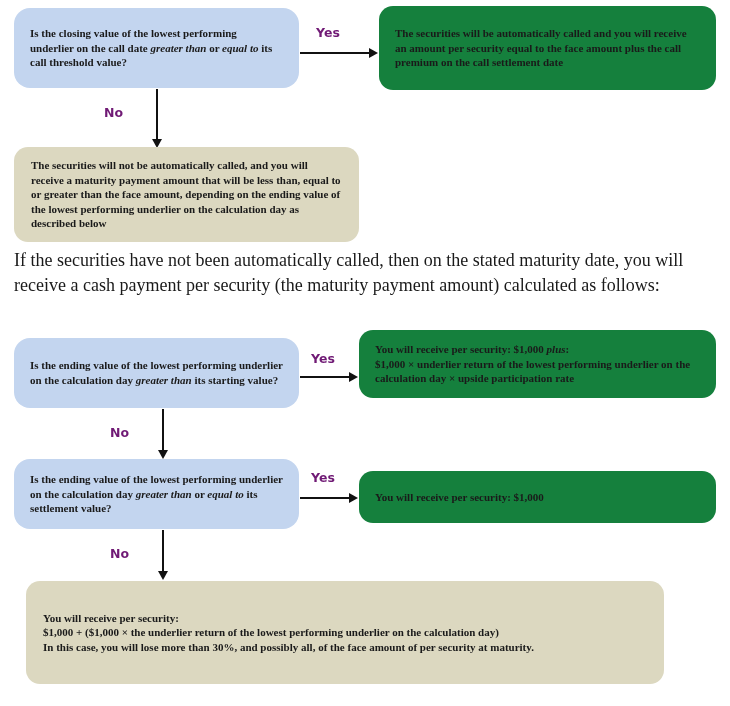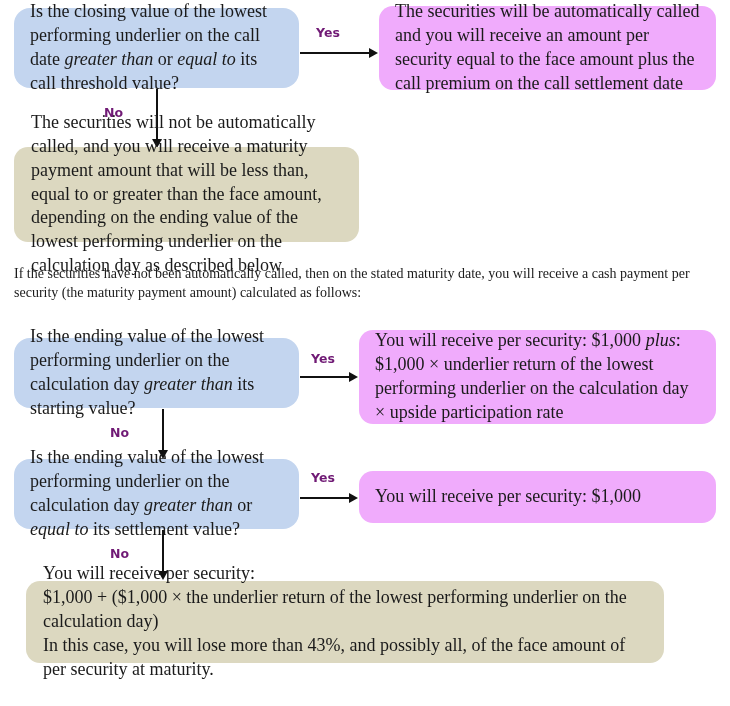--- a/index.html
+++ b/index.html
@@ -23,63 +23,64 @@
     left: 0; top: 0;
     width: 730px;
     height: 706px;
   }
 
   
   .box {
     position: absolute;
     border-radius: 14px;
     padding: 10px 16px;
-    font-size: 18px;
+    font-size: 11px;
     line-height: 1.33;
     display: flex;
     flex-direction: column;
     justify-content: center;
+    font-weight: bold;
   }
   .box p { margin: 0; }
   .box p + p { }
 
   .box-decision {
     background: #c3d5ef;
     border-radius: 16px;
   }
   .box-outcome-green {
-    background: #f0abfc;
+    background: #15803d;
   }
   .box-outcome-tan {
     background: #dcd8c0;
     padding-left: 17px;
   }
 
   .it { font-style: italic; }
 
   
   #decision-1 { left: 14px;  top: 8px;   width: 285px; height: 80px; }
   #outcome-1  { left: 379px; top: 6px;   width: 337px; height: 84px; }
   #outcome-2  { left: 14px;  top: 147px; width: 345px; height: 95px; }
 
   #intro-text {
     position: absolute;
-    left: 14px; top: 264px;
+    left: 14px; top: 248px;
     width: 706px;
-    font-size: 14px;
+    font-size: 18px;
     line-height: 1.38;
   }
 
   #decision-2 { left: 14px;  top: 338px; width: 285px; height: 70px; }
-  #outcome-3  { left: 359px; top: 330px; width: 357px; height: 94px; }
+  #outcome-3  { left: 359px; top: 330px; width: 357px; height: 68px; }
 
   #decision-3 { left: 14px;  top: 459px; width: 285px; height: 70px; }
   #outcome-4  { left: 359px; top: 471px; width: 357px; height: 52px; }
 
-  #outcome-5  { left: 26px;  top: 581px; width: 638px; height: 82px; }
+  #outcome-5  { left: 26px;  top: 581px; width: 638px; height: 103px; }
 
   
   .conn { position: absolute; }
 
   .h-line {
     height: 1.6px;
     background: #111111;
   }
   .v-line {
     width: 1.6px;
@@ -195,16 +196,16 @@
     <p><span>You will receive per security: $1,000</span></p>
   </div>
 
   <div class="conn v-line" id="no-line-3"></div>
   <div class="arrow-down" id="no-arrow-3"></div>
   <div class="edge-label" id="no-label-3">No</div>
 
   <div class="box box-outcome-tan" id="outcome-5">
       <p><span>You will receive per security:</span></p>
       <p><span>$1,000 + ($1,000 × the underlier return of the lowest performing underlier on the calculation day)</span></p>
-      <p><span>In this case, you will lose more than 43%, and possibly all, of the face amount of per security at maturity.</span></p>
+      <p><span>In this case, you will lose more than 30%, and possibly all, of the face amount of per security at maturity.</span></p>
     </div>
 
 </div>
 
 </body></html>

